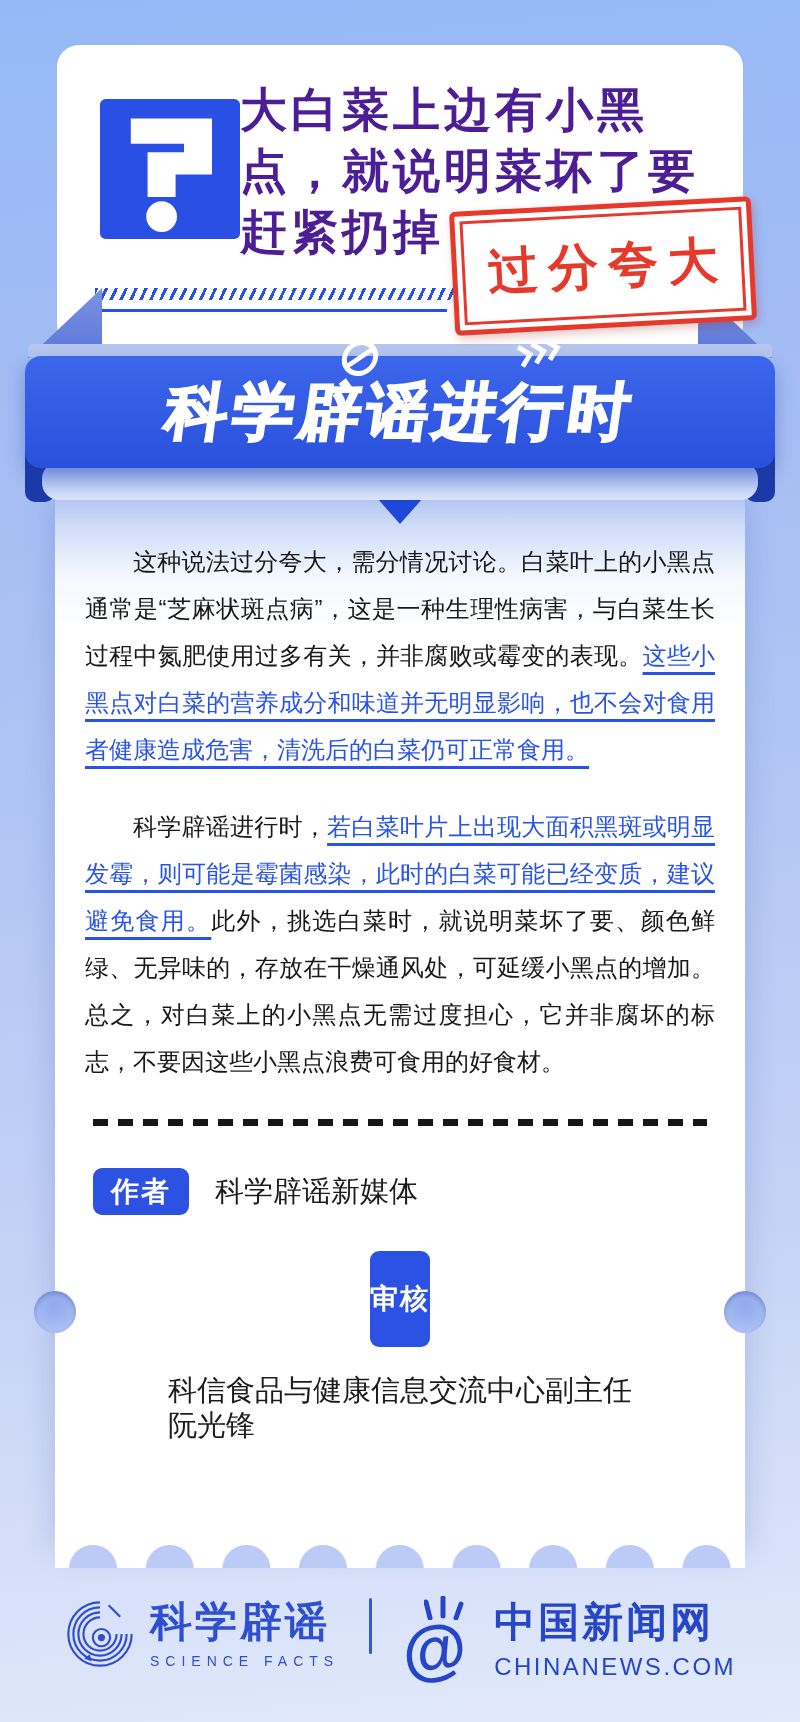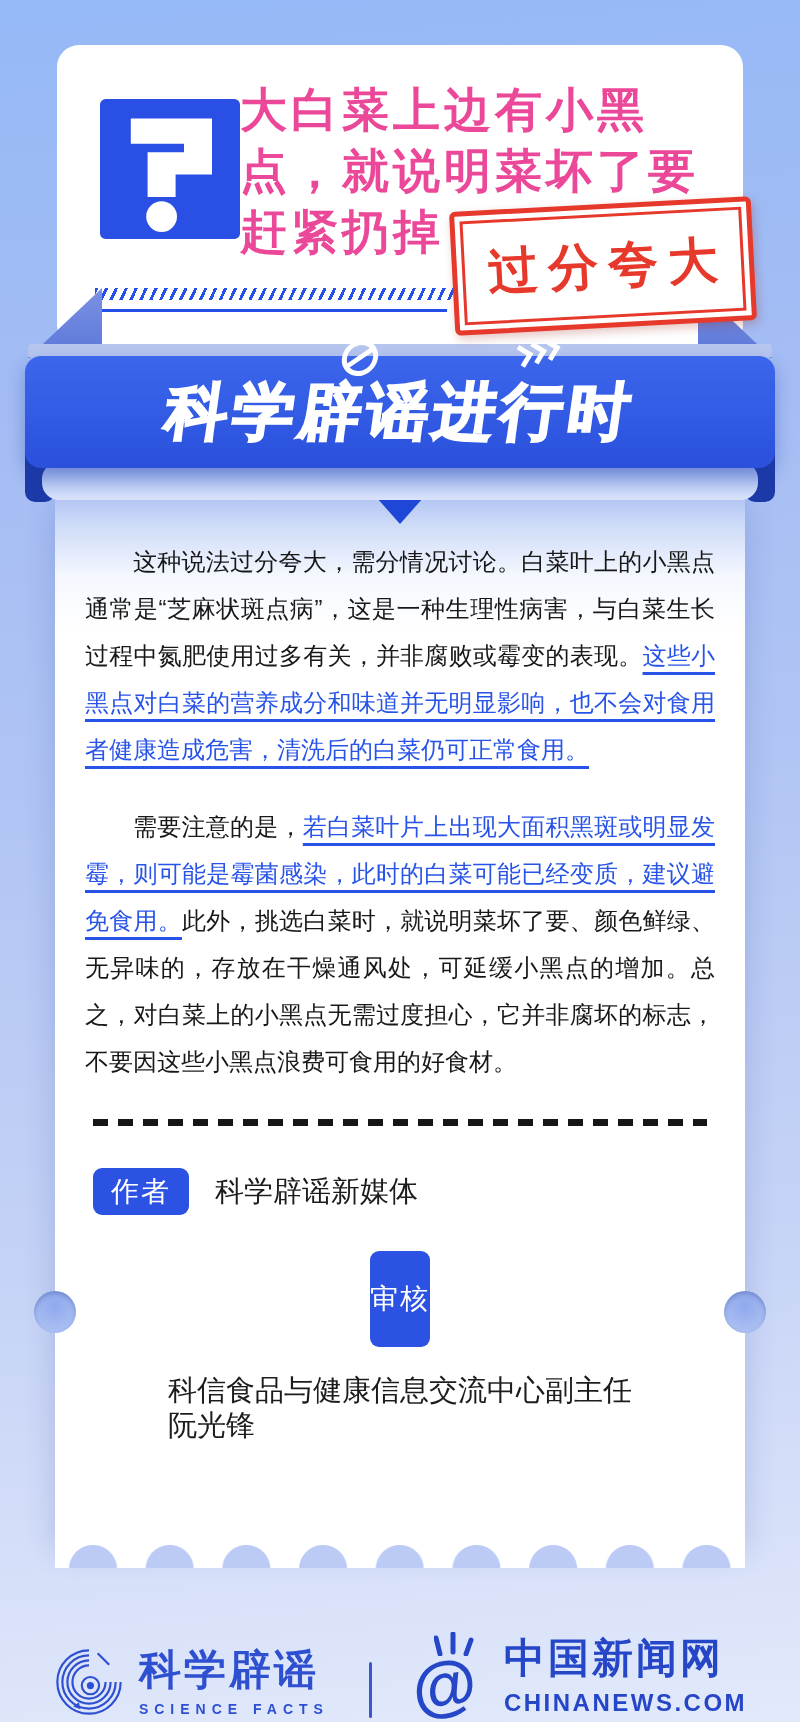--- a/index.html
+++ b/index.html
@@ -4,21 +4,21 @@
 <style>
   html,body{margin:0;padding:0;}
   body{font-family:"Liberation Sans","DejaVu Sans",sans-serif;}
   .poster{position:relative;width:800px;height:1722px;overflow:hidden;
     background:linear-gradient(175deg,#95b9f7 0%,#a3bcf4 22%,#b3c6f4 48%,#c6d3f6 72%,#e2e9fb 100%);}
   
   .top-card{position:absolute;left:57px;top:45px;width:686px;height:302px;background:#fff;
     border-radius:22px;z-index:1;}
   .q-icon{position:absolute;left:43px;top:52px;width:140px;height:144px;}
   .headline{position:absolute;left:183px;top:34px;width:480px;
-    font-size:47px;line-height:61px;font-weight:900;letter-spacing:4px;color:#ec4899;}
+    font-size:47px;line-height:61px;font-weight:900;letter-spacing:4px;color:#4c1d95;}
   .headline span{display:block;}
   .hatch{position:absolute;left:38px;top:243px;width:368px;height:12px;
     background:repeating-linear-gradient(115deg,#2450e8 0 3px,transparent 3px 9px);}
   .rule{position:absolute;left:38px;top:264px;width:352px;height:3px;background:#2450e8;}
   
   .stamp{position:absolute;left:452px;top:204px;width:292px;height:114px;z-index:6;
     transform:rotate(-3deg);background:#fff;border:5px solid #e6392c;border-radius:6px;
     box-shadow:2px 4px 10px rgba(150,30,20,.25);display:flex;align-items:stretch;}
   .stamp-inner{flex:1;margin:5px;border:3px solid #e6392c;display:flex;align-items:center;justify-content:center;
     font-family:"Liberation Serif","DejaVu Serif",serif;font-size:50px;font-weight:700;
@@ -54,35 +54,35 @@
     border-left:23px solid transparent;border-right:23px solid transparent;border-top:26px solid #1e47d8;}
   .article{padding:58px 30px 0;font-size:24px;line-height:47px;color:#181818;text-align:justify;}
   .article p{margin:0 0 30px;text-indent:2em;}
   .hl{color:#2753e8;text-decoration:underline;text-underline-offset:8px;text-decoration-thickness:2.5px;}
   .dashes{height:7px;margin:34px 38px 0;
     background:repeating-linear-gradient(90deg,#161616 0 15px,transparent 15px 25px);}
   .credits{margin:42px 38px 0;}
   .credit-row{display:flex;align-items:center;gap:26px;}
   .credit-row + .credit-row{margin-top:36px;flex-direction:column;}
   .badge{flex:0 0 96px;height:47px;background:#2b52e2;border-radius:9px;color:#fff;
-    font-size:28px;font-weight:400;letter-spacing:2px;display:flex;align-items:center;justify-content:center;text-align:center;}
+    font-size:28px;font-weight:700;letter-spacing:2px;display:flex;align-items:center;justify-content:center;text-align:center;}
   .credit-text{font-size:29px;line-height:35px;color:#1c1c1c;}
   .scallops{position:absolute;left:55px;top:1538px;width:690px;height:30px;z-index:2;
     background-color:#fff;
     background-image:radial-gradient(circle 24px at 38px 31px,#bccbf5 23.5px,rgba(0,0,0,0) 24.5px);
     background-size:76.7px 30px;background-repeat:repeat-x;}
   .notch{position:absolute;width:42px;height:42px;border-radius:50%;z-index:3;
     background:radial-gradient(circle at 50% 35%,#8fa9ee,#b5c7f4);box-shadow:inset 0 3px 5px rgba(30,60,150,.35);}
   .notch.left{left:34px;top:1291px;} .notch.right{left:724px;top:1291px;}
   
   .footer{position:absolute;left:0;top:1598px;width:800px;height:120px;display:flex;
-    align-items:flex-end;justify-content:center;gap:40px;}
+    align-items:flex-start;justify-content:center;gap:30px;}
   .logo-group{display:flex;align-items:center;gap:14px;color:#2e4fd0;}
   .logo-col .cn{font-size:42px;font-weight:900;letter-spacing:3px;line-height:46px;}
-  .logo-col .en{font-size:14px;letter-spacing:6px;margin-top:8px;font-weight:700;}
+  .logo-col .en{font-size:14px;letter-spacing:6px;margin-top:8px;font-weight:400;}
   .logo-col.right .cn{color:#2646c8;font-size:41px;}
   .logo-col.right .en{font-size:24px;letter-spacing:2.5px;color:#2646c8;}
   .divider{width:3px;height:56px;background:#3b57cf;border-radius:2px;}
   .at-wrap{position:relative;width:78px;height:84px;color:#2646c8;}
   .at-glyph{position:absolute;left:0;bottom:0;font-size:66px;font-weight:900;line-height:66px;
     transform:rotate(-8deg);}
 </style>
 </head>
 <body>
 
@@ -120,21 +120,21 @@
       <path d="M16 22 L26 12 L16 2" stroke="#fff" stroke-width="5" fill="none"></path>
       <path d="M30 22 L40 12 L30 2" stroke="#fff" stroke-width="5" fill="none"></path>
     </svg>
   </div>
   <div class="roll-bar"></div>
 
   <div class="main-card">
     <div class="tri-down"></div>
     <div class="article">
       <p><span>这种说法过分夸大，需分情况讨论。白菜叶上的小黑点通常是“芝麻状斑点病”，这是一种生理性病害，与白菜生长过程中氮肥使用过多有关，并非腐败或霉变的表现。</span><span class="hl">这些小黑点对白菜的营养成分和味道并无明显影响，也不会对食用者健康造成危害，清洗后的白菜仍可正常食用。</span></p>
-      <p><span>需要注意的是，</span><span class="hl">若白菜叶片上出现大面积黑斑或明显发霉，则可能是霉菌感染，此时的白菜可能已经变质，建议避免食用。</span><span>此外，挑选白菜时，就说明菜坏了要、颜色鲜绿、无异味的，存放在干燥通风处，可延缓小黑点的增加。总之，对白菜上的小黑点无需过度担心，它并非腐坏的标志，不要因这些小黑点浪费可食用的好食材。</span></p>
+      <p><span>科学辟谣进行时，</span><span class="hl">若白菜叶片上出现大面积黑斑或明显发霉，则可能是霉菌感染，此时的白菜可能已经变质，建议避免食用。</span><span>此外，挑选白菜时，就说明菜坏了要、颜色鲜绿、无异味的，存放在干燥通风处，可延缓小黑点的增加。总之，对白菜上的小黑点无需过度担心，它并非腐坏的标志，不要因这些小黑点浪费可食用的好食材。</span></p>
     </div>
     <div class="dashes"></div>
     <div class="credits">
       <div class="credit-row">
         <div class="badge">作者</div>
         <div class="credit-text">科学辟谣新媒体</div>
       </div>
       <div class="credit-row">
         <div class="badge">审核</div>
         <div class="credit-text">

